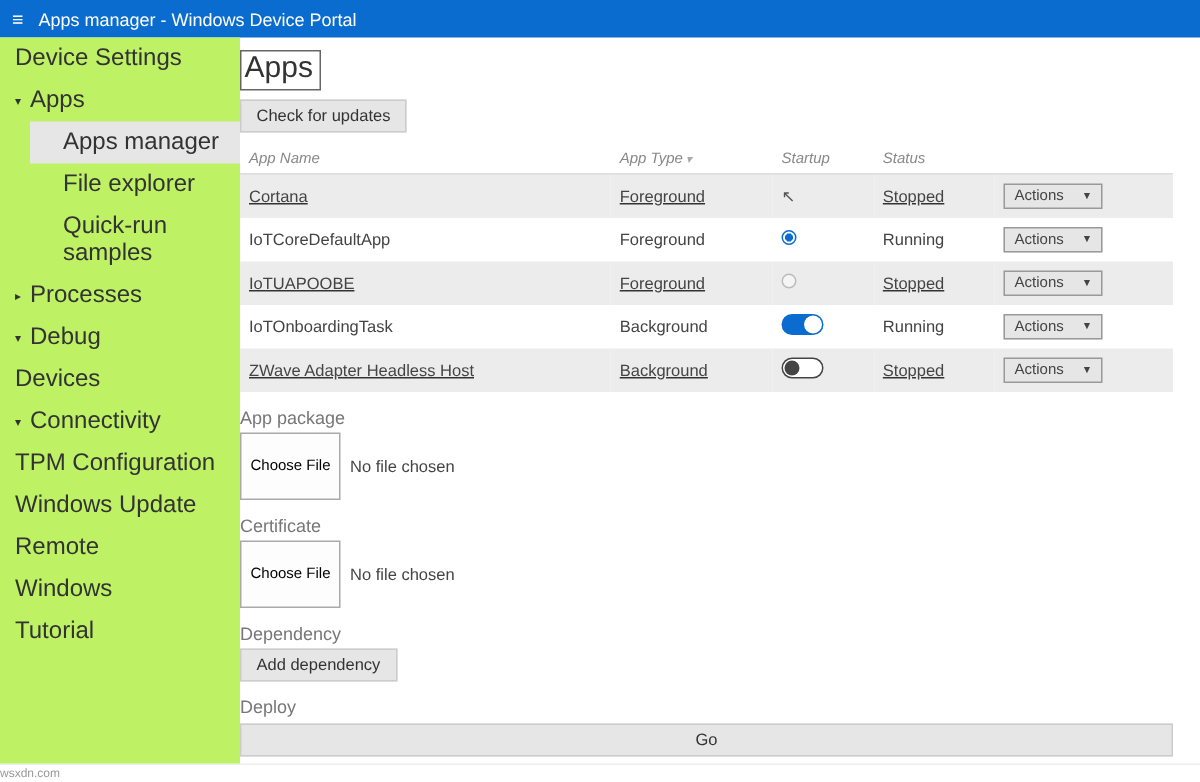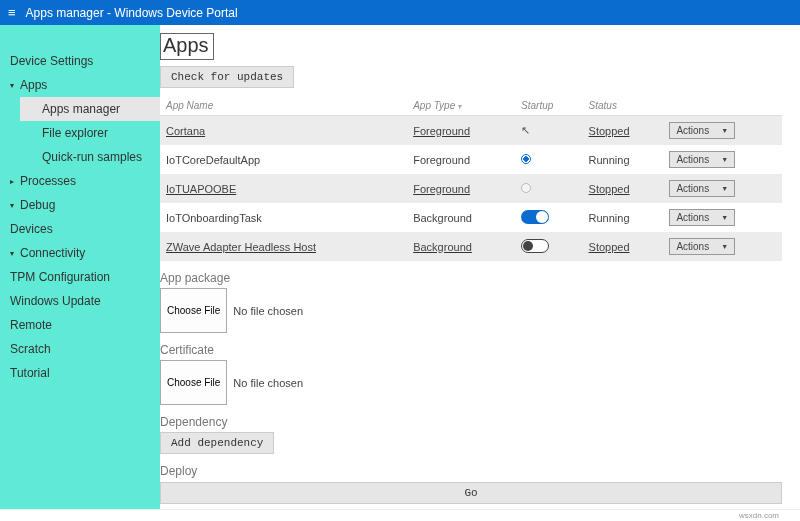--- a/index.html
+++ b/index.html
@@ -1,29 +1,29 @@
 <!DOCTYPE html>
 <html><head>
 <meta charset="utf-8">
 <style>
   * { box-sizing: border-box; margin: 0; padding: 0; }
   html, body { width: 800px; height: 521px; font-family: "Segoe UI", Arial, sans-serif; font-size: 11px; color: #333; background: #fff; overflow: hidden; }
   .titlebar { background: #0a6cce; color: #fff; height: 25px; display: flex; align-items: center; padding: 0 8px; font-size: 12px; font-weight: 300; }
   .titlebar .hamburger { margin-right: 10px; font-size: 13px; }
   .body { display: flex; height: calc(521px - 25px - 12px); }
-  .footer { height: 12px; font-size: 8px; color: #999; display:flex; align-items:center; justify-content:flex-end; padding-right:21px; border-top:1px solid #eee;}
-  .sidebar { width: 160px; padding-top: 24px; font-size: 12px; color: #333; background:#5eead4;}
+  .footer { height: 12px; font-size: 8px; color: #999; display:flex; align-items:center; padding-right:21px; border-top:1px solid #eee;}
+  .sidebar { width: 160px; padding-top: 0; font-size: 16px; color: #333; background:#bef264;}
   .sidebar .item { padding: 5px 0 5px 10px; cursor: pointer; }
   .sidebar .item.child { padding-left: 22px; margin-left: 20px; }
   .sidebar .item.active { background: #e6e6e6; }
   .sidebar .caret::before { content: "▸"; display:inline-block; width:10px; font-size:8px; color:#333; transform: translateY(-1px);}
   .sidebar .caret.open::before { content: "▾"; }
   .main { flex: 1; padding: 8px 18px 0 0; overflow-y:auto;}
   .page-title { font-size: 20px; font-weight: 300; border: 1px solid #666; display: inline-block; padding: 0 4px 2px 2px; margin-bottom: 6px; color:#333;}
-  .btn { background: #e6e6e6; border: 1px solid #ccc; padding: 4px 10px; font-size: 11px; cursor: pointer; color:#333;font-family:Liberation Mono, monospace;}
+  .btn { background: #e6e6e6; border: 1px solid #ccc; padding: 4px 10px; font-size: 11px; cursor: pointer; color:#333;}
   .btn.wide { min-width: 80px; text-align:center;}
   .check-row { margin-bottom: 8px; }
   table { width: 100%; border-collapse: collapse; font-size: 11px; }
   thead th { text-align: left; font-weight: 400; color: #888; font-style: italic; padding: 4px 6px; border-bottom: 1px solid #ddd; font-size:10px;}
   thead th .sort { font-size:8px; color:#aaa; margin-left:2px;}
   tbody tr { }
   tbody tr.alt { background: #ececec; text-decoration: underline; }
   tbody td { padding: 6px 6px; vertical-align: middle; color:#444;}
   .actions-btn { background: #e6e6e6; border: 1px solid #999; padding: 2px 6px; font-size: 10px; cursor:pointer; min-width:60px; text-align:left; display:inline-flex; justify-content:space-between; align-items:center;}
   .actions-btn .tri { font-size:7px; margin-left:12px; }
@@ -57,21 +57,21 @@
     <div class="item child active"><span>Apps manager</span></div>
     <div class="item child"><span>File explorer</span></div>
     <div class="item child"><span>Quick-run samples</span></div>
     <div class="item caret"><span>Processes</span></div>
     <div class="item caret open"><span>Debug</span></div>
     <div class="item"><span>Devices</span></div>
     <div class="item caret open"><span>Connectivity</span></div>
     <div class="item"><span>TPM Configuration</span></div>
     <div class="item"><span>Windows Update</span></div>
     <div class="item"><span>Remote</span></div>
-    <div class="item"><span>Scratch</span></div>
+    <div class="item"><span>Windows</span></div>
     <div class="item"><span>Tutorial</span></div>
   </div>
 
   <div class="main">
     <div class="page-title">Apps</div>
     <div class="check-row">
       <button class="btn">Check for updates</button>
     </div>
 
     <table>

